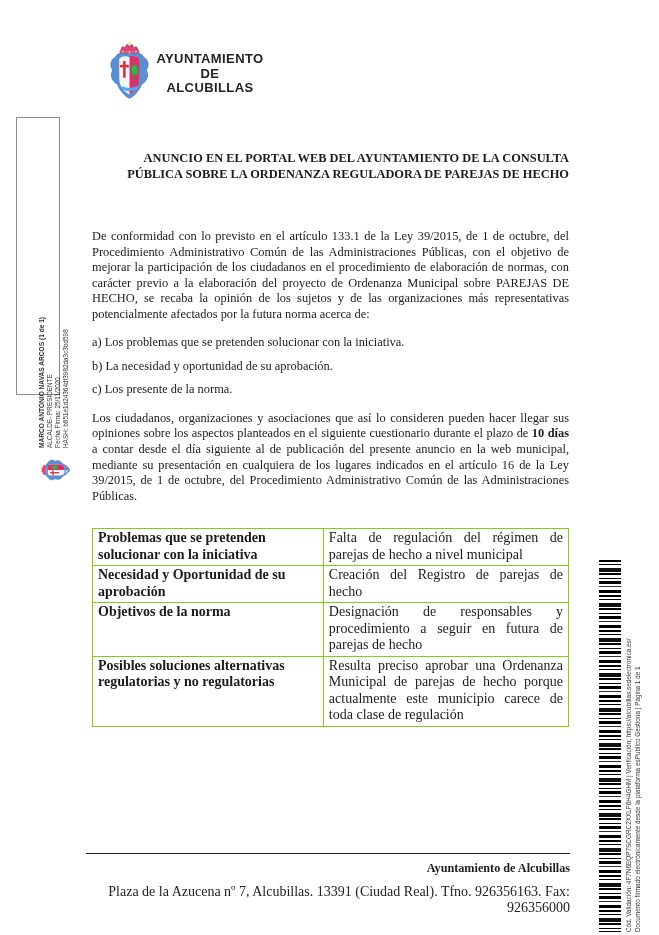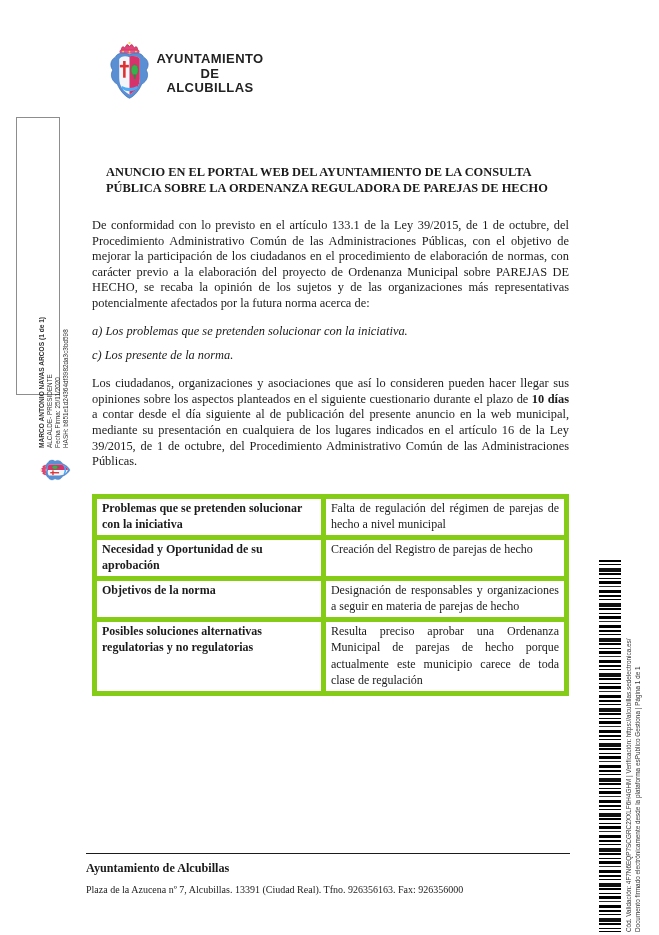--- a/index.html
+++ b/index.html
@@ -17,38 +17,38 @@
            border:1px solid #8d8d8d;background:#fff;}
   .sig-text{position:absolute;left:21px;top:330px;width:206px;height:33px;
             transform:rotate(-90deg);transform-origin:0 0;
             font-family:"Liberation Sans", sans-serif;font-size:6.4px;line-height:8px;color:#333;}
   .sig-text .l0{font-weight:bold;font-size:6.6px;}
   .sig-coa{position:absolute;left:23px;top:336px;width:30px;height:32px;transform:rotate(-90deg);}
 
   
   .content{position:absolute;left:92px;top:150px;width:477px;
            font-size:12.4px;line-height:15.6px;text-align:justify;}
-  .doc-title{font-weight:bold;text-align:left;line-height:16px;margin:14px;}
-  .para1{margin-top:22px;}
-  .list-item{margin-top:8px;font-style:italic;}
+  .doc-title{font-weight:bold;text-align:right;line-height:16px;margin:0;}
+  .para1{margin-top:47px;}
+  .list-item{margin-top:8px;}
   .para2{margin-top:13px;}
 
   table.qtable{width:100%;margin-top:24px;border-collapse:collapse;
                border:1px solid #9a9a9a;}
-  table.qtable td{border:5px solid #84cc16;padding:1px 5px 2px 5px;vertical-align:top;
-                  font-size:12px;line-height:16.5px;}
+  table.qtable td{border:1px solid #84cc16;padding:1px 5px 2px 5px;vertical-align:top;
+                  font-size:14px;line-height:16.5px;}
   td.q-label{width:48.5%;font-weight:bold;text-align:left;}
   td.q-value{text-align:justify;}
   td.q-value.italic{}
 
   
-  .doc-footer{position:absolute;left:86px;top:853px;width:484px;text-align:left;
+  .doc-footer{position:absolute;left:86px;top:853px;width:484px;text-align:right;
               border-top:1.5px solid #1b1b1b;padding-top:7px;}
   .footer-org{font-weight:bold;font-size:12.2px;line-height:14px;}
-  .footer-address{margin-top:9px;font-size:10px;color:#222;}
+  .footer-address{margin-top:9px;font-size:14px;color:#222;}
 
   
   .barcode{position:absolute;left:599px;top:560px;width:22px;height:372px;
            background:repeating-linear-gradient(to bottom,
              #000 0px 2px,  #fff 2px 4px,
              #000 4px 5px,  #fff 5px 8px,
              #111 8px 12px, #fff 12px 13px,
              #000 13px 15px,#fff 15px 18px,
              #000 18px 19px,#fff 19px 21px,
              #000 21px 24px,#fff 24px 26px,
@@ -110,37 +110,38 @@
       <use href="#coa-symbol"></use>
     </svg>
   </div>
 
   <div class="content">
     <p class="doc-title">ANUNCIO EN EL PORTAL WEB DEL AYUNTAMIENTO DE LA CONSULTA PÚBLICA SOBRE LA ORDENANZA REGULADORA DE PAREJAS DE HECHO</p>
 
     <p class="para1">De conformidad con lo previsto en el artículo 133.1 de la Ley 39/2015, de 1 de octubre, del Procedimiento Administrativo Común de las Administraciones Públicas, con el objetivo de mejorar la participación de los ciudadanos en el procedimiento de elaboración de normas, con carácter previo a la elaboración del proyecto de Ordenanza Municipal sobre PAREJAS DE HECHO, se recaba la opinión de los sujetos y de las organizaciones más representativas potencialmente afectados por la futura norma acerca de:</p>
 
     <div class="list-item">a) Los problemas que se pretenden solucionar con la iniciativa.</div>
+    <div class="list-item">b) La necesidad y oportunidad de su aprobación.</div>
     <div class="list-item">c) Los presente de la norma.</div>
 
     <p class="para2"><span>Los ciudadanos, organizaciones y asociaciones que así lo consideren pueden hacer llegar sus opiniones sobre los aspectos planteados en el siguiente cuestionario durante el plazo de </span><b>10 días</b><span> a contar desde el día siguiente al de publicación del presente anuncio en la web municipal, mediante su presentación en cualquiera de los lugares indicados en el artículo 16 de la Ley 39/2015, de 1 de octubre, del Procedimiento Administrativo Común de las Administraciones Públicas.</span></p>
 
     <table class="qtable">
       <tbody>
         <tr>
           <td class="q-label">Problemas que se pretenden solucionar con la iniciativa</td>
           <td class="q-value">Falta de regulación del régimen de parejas de hecho a nivel municipal</td>
         </tr>
         <tr>
           <td class="q-label">Necesidad y Oportunidad de su aprobación</td>
           <td class="q-value italic">Creación del Registro de parejas de hecho</td>
         </tr>
         <tr>
           <td class="q-label">Objetivos de la norma</td>
-          <td class="q-value">Designación de responsables y organizaciones a seguir en materia de parejas de hecho</td>
+          <td class="q-value">Designación de responsables y procedimiento a seguir en futura de parejas de hecho</td>
         </tr>
         <tr>
           <td class="q-label">Posibles soluciones alternativas regulatorias y no regulatorias</td>
           <td class="q-value">Resulta preciso aprobar una Ordenanza Municipal de parejas de hecho porque actualmente este municipio carece de toda clase de regulación</td>
         </tr>
       </tbody>
     </table>
   </div>
 
   <div class="doc-footer">

